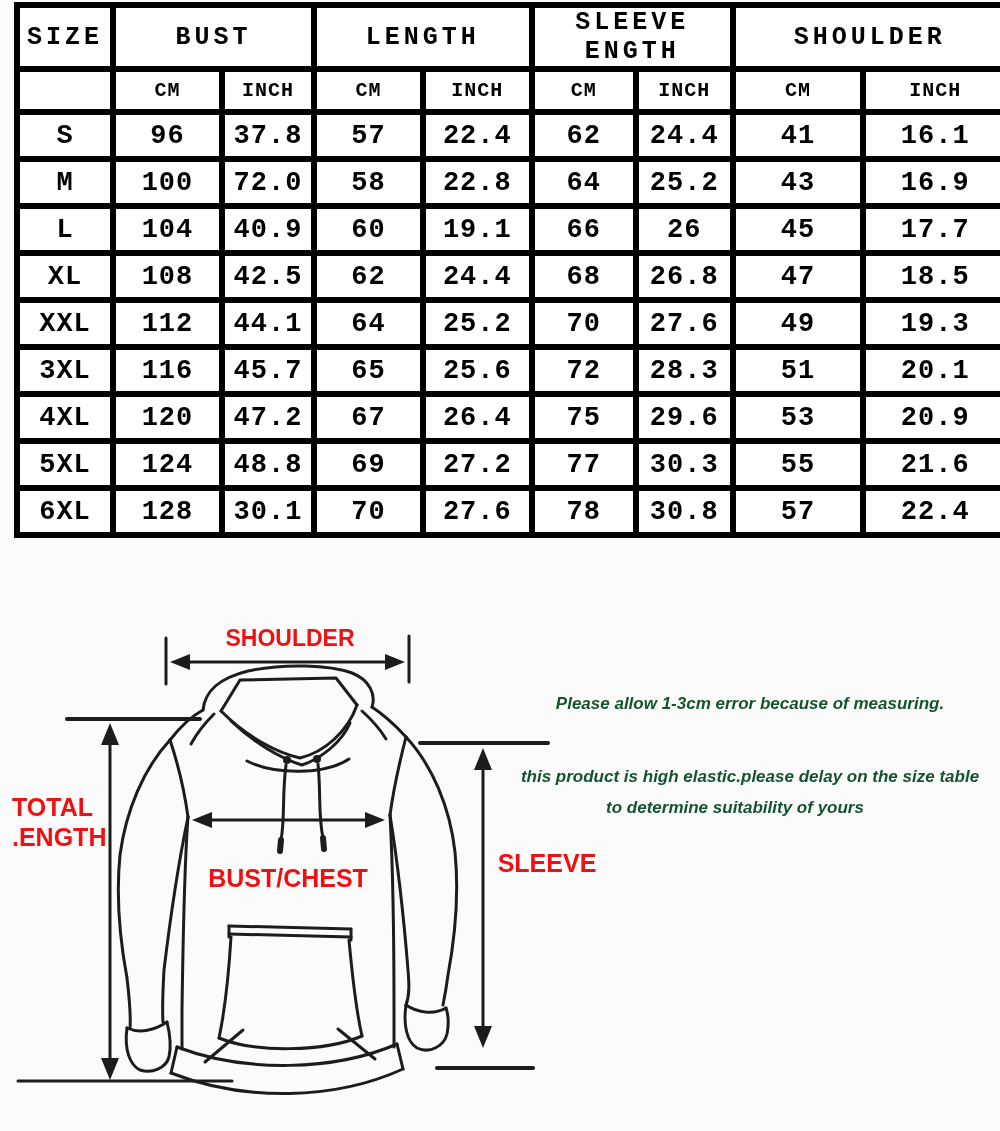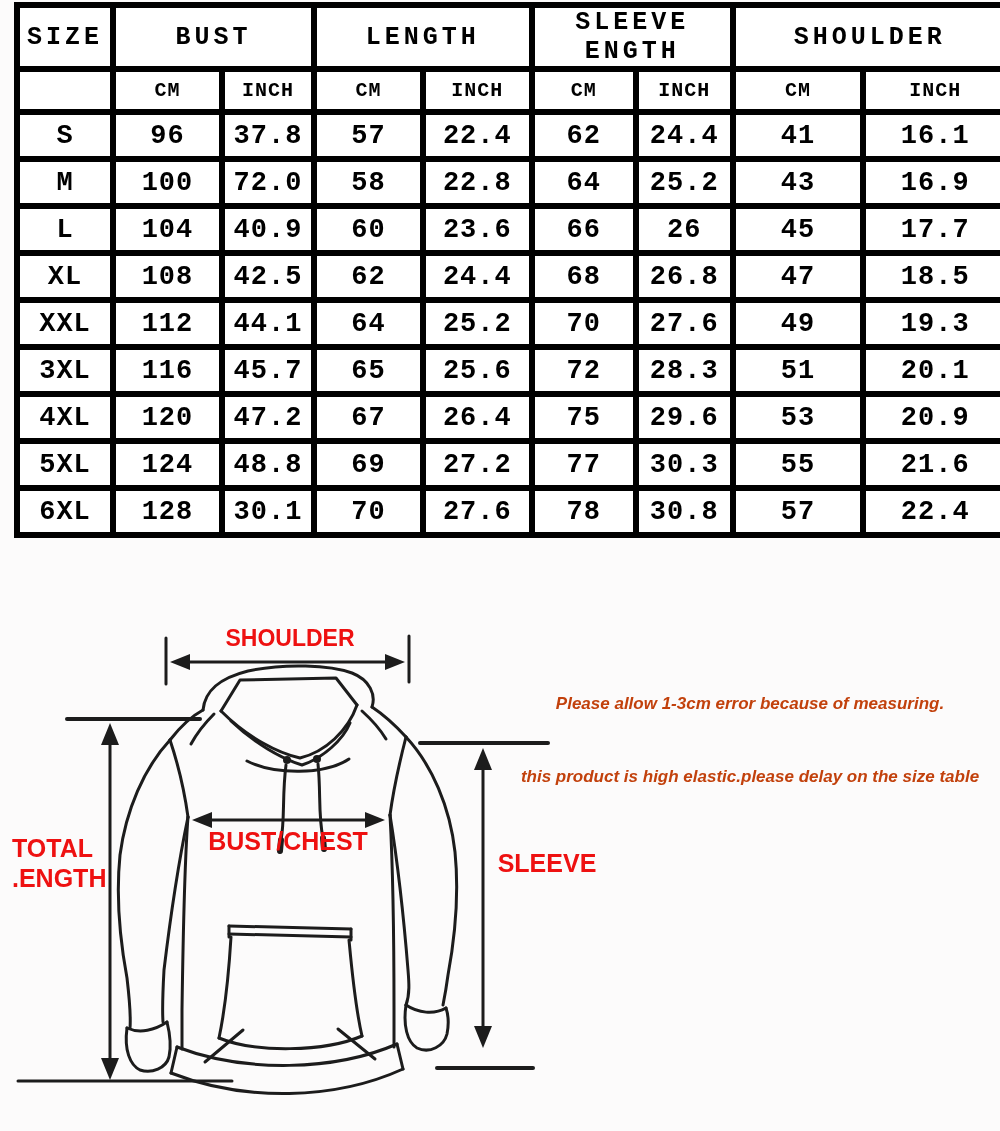--- a/index.html
+++ b/index.html
@@ -37,26 +37,26 @@
   #diagram-svg{position:absolute;left:0;top:610px;}
   .red-label{
     position:absolute;
     color:#ee1111;
     font-weight:700;
     font-family:"Liberation Sans",sans-serif;
     letter-spacing:0px;
     white-space:pre-line;
   }
   #shoulder-label{left:170px;top:625px;width:240px;text-align:center;font-size:23px;}
-  #total-length-label{left:12px;top:833px;width:120px;text-align:left;font-size:25px;line-height:1.2;}
-  #bust-chest-label{left:168px;top:827px;width:240px;text-align:center;font-size:25px;}
+  #total-length-label{left:12px;top:792px;width:120px;text-align:left;font-size:25px;line-height:1.2;}
+  #bust-chest-label{left:168px;top:864px;width:240px;text-align:center;font-size:25px;}
   #sleeve-label{left:487px;top:849px;width:120px;text-align:center;font-size:25px;}
   .note-line{
     position:absolute;
-    color:#c2410c;
+    color:#14532d;
     font-style:italic;
     font-weight:700;
     font-size:17px;
     font-family:"Liberation Sans",sans-serif;
     text-align:center;
     white-space:nowrap;
   }
   #note-0{left:505px;top:694px;width:490px;}
   #note-1{left:500px;top:736px;width:390px;}
   #note-2{left:505px;top:767px;width:490px;}
@@ -120,21 +120,21 @@
           <td>64</td>
           <td>25.2</td>
           <td>43</td>
           <td>16.9</td>
         </tr>
         <tr>
           <td>L</td>
           <td>104</td>
           <td>40.9</td>
           <td>60</td>
-          <td>23.6</td>
+          <td>19.1</td>
           <td>66</td>
           <td>26</td>
           <td>45</td>
           <td>17.7</td>
         </tr>
         <tr>
           <td>XL</td>
           <td>108</td>
           <td>42.5</td>
           <td>62</td>
@@ -290,14 +290,15 @@
   </svg>
 
   <div id="shoulder-label" class="red-label">SHOULDER</div>
   <div id="total-length-label" class="red-label">TOTAL
 .ENGTH</div>
   <div id="bust-chest-label" class="red-label">BUST/CHEST</div>
   <div id="sleeve-label" class="red-label">SLEEVE</div>
 
   <div id="note-0" class="note-line">Please allow 1-3cm error because of measuring.</div>
   <div id="note-2" class="note-line">this product is high elastic.please delay on the size table</div>
+  <div id="note-3" class="note-line">to determine suitability of yours</div>
 
 </div>
 
 </body></html>

